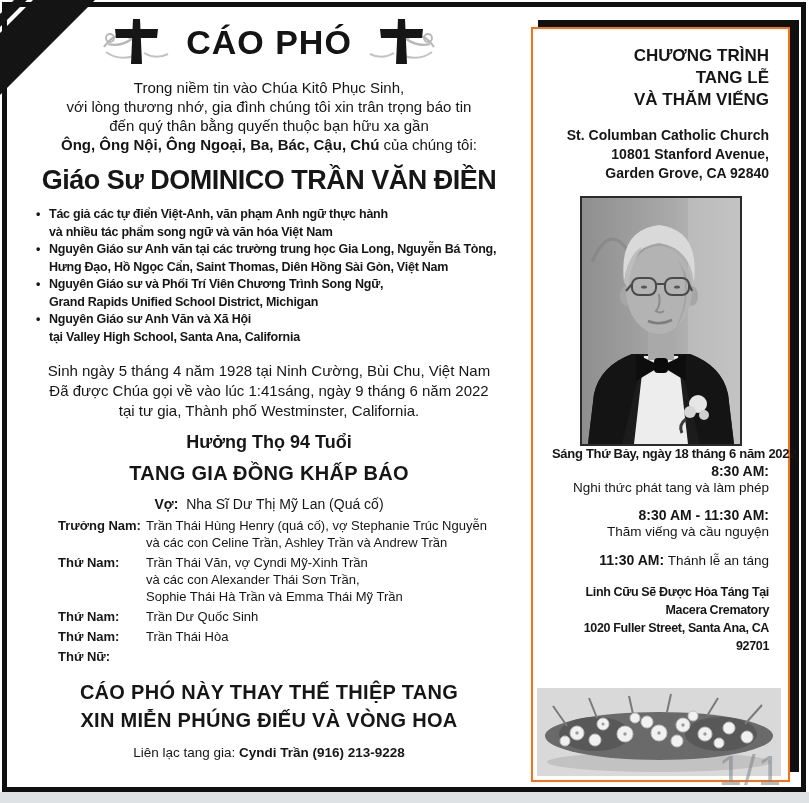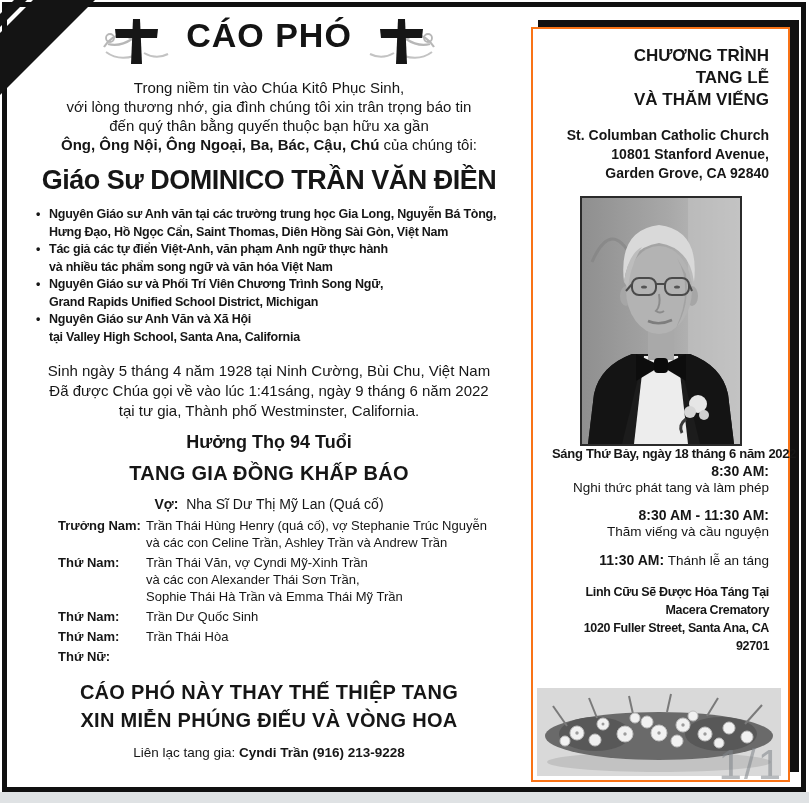--- a/index.html
+++ b/index.html
@@ -6,21 +6,21 @@
   .page{position:relative;width:809px;height:803px;background:#fff;overflow:hidden;
         font-family:"Liberation Sans",sans-serif;color:#161616;}
   .bottom-strip{position:absolute;left:0;right:0;bottom:0;height:11px;background:#dfe2e4;}
   .frame{position:absolute;left:2px;top:2px;right:3px;bottom:11px;border:5px solid #101010;z-index:1;}
 
   
   .ribbon{position:absolute;left:0;top:0;width:130px;height:130px;z-index:3;}
 
   
   .left-col{position:absolute;left:16px;top:10px;width:506px;text-align:center;z-index:2;}
-  .title-row{display:flex;align-items:flex-start;justify-content:center;gap:14px;margin-top:6px;}
+  .title-row{display:flex;align-items:center;justify-content:center;gap:14px;margin-top:6px;}
   .main-title{font-size:34px;font-weight:800;letter-spacing:1px;color:#141414;}
   .intro{font-size:15px;line-height:19px;margin-top:10px;}
   .intro .b{font-weight:bold;}
   .deceased{font-size:27px;font-weight:800;letter-spacing:-0.5px;margin-top:11px;white-space:nowrap;}
   .bullets{text-align:left;margin:10px 0 0 20px;font-weight:bold;font-size:12.5px;
            letter-spacing:-0.25px;line-height:17.5px;}
   .b-item{position:relative;padding-left:13px;}
   .b-item::before{content:"•";position:absolute;left:0;top:0;}
   .life{font-size:15px;line-height:20px;margin-top:15px;}
   .age{font-size:18px;font-weight:bold;margin-top:11px;}
@@ -45,21 +45,21 @@
   .portrait{width:158px;height:246px;border:2px solid #2b2b2b;margin:13px auto 0;display:block;}
   .prog-date{font-size:13px;font-weight:bold;letter-spacing:-0.3px;white-space:nowrap;}
   .ev-time{font-size:14px;font-weight:bold;margin-top:2px;}
   .ev-desc{font-size:13.5px;margin-top:1px;}
   .ev-gap{margin-top:12px;}
   .ev-line{font-size:13.5px;margin-top:13px;}
   .ev-line .b{font-weight:bold;font-size:14px;}
   .cremation{font-size:12.5px;font-weight:bold;letter-spacing:-0.35px;line-height:18px;margin-top:15px;}
   .flowers{position:absolute;left:4px;right:4px;bottom:4px;height:88px;}
 
-  .watermark{position:absolute;right:26px;bottom:14px;z-index:4;font-size:42px;letter-spacing:2px;
+  .watermark{position:absolute;right:26px;bottom:8px;z-index:4;font-size:42px;letter-spacing:2px;
              color:rgba(125,131,136,0.55);font-family:"Liberation Sans",sans-serif;}
 </style>
 </head>
 <body>
 
 <div class="page">
   <div class="bottom-strip"></div>
   <div class="frame"></div>
 
   <svg class="ribbon" viewBox="0 0 130 130">
@@ -93,26 +93,26 @@
       <div>Trong niềm tin vào Chúa Kitô Phục Sinh,</div>
       <div>với lòng thương nhớ, gia đình chúng tôi xin trân trọng báo tin</div>
       <div>đến quý thân bằng quyến thuộc bạn hữu xa gần</div>
       <div><span class="b">Ông, Ông Nội, Ông Ngoại, Ba, Bác, Cậu, Chú</span><span> của chúng tôi:</span></div>
     </div>
 
     <div class="deceased">Giáo Sư DOMINICO TRẦN VĂN ĐIỀN</div>
 
     <div class="bullets">
       <div class="b-item">
+        <div>Tác giả các tự điển Việt-Anh, văn phạm Anh ngữ thực hành</div>
+        <div>và nhiều tác phẩm song ngữ và văn hóa Việt Nam</div>
+      </div>
+      <div class="b-item">
         <div>Nguyên Giáo sư Anh văn tại các trường trung học Gia Long, Nguyễn Bá Tòng,</div>
         <div>Hưng Đạo, Hồ Ngọc Cẩn, Saint Thomas, Diên Hồng Sài Gòn, Việt Nam</div>
-      </div>
-      <div class="b-item">
-        <div>Tác giả các tự điển Việt-Anh, văn phạm Anh ngữ thực hành</div>
-        <div>và nhiều tác phẩm song ngữ và văn hóa Việt Nam</div>
       </div>
       <div class="b-item">
         <div>Nguyên Giáo sư và Phối Trí Viên Chương Trình Song Ngữ,</div>
         <div>Grand Rapids Unified School District, Michigan</div>
       </div>
       <div class="b-item">
         <div>Nguyên Giáo sư Anh Văn và Xã Hội</div>
         <div>tại Valley High School, Santa Ana, California</div>
       </div>
     </div>

